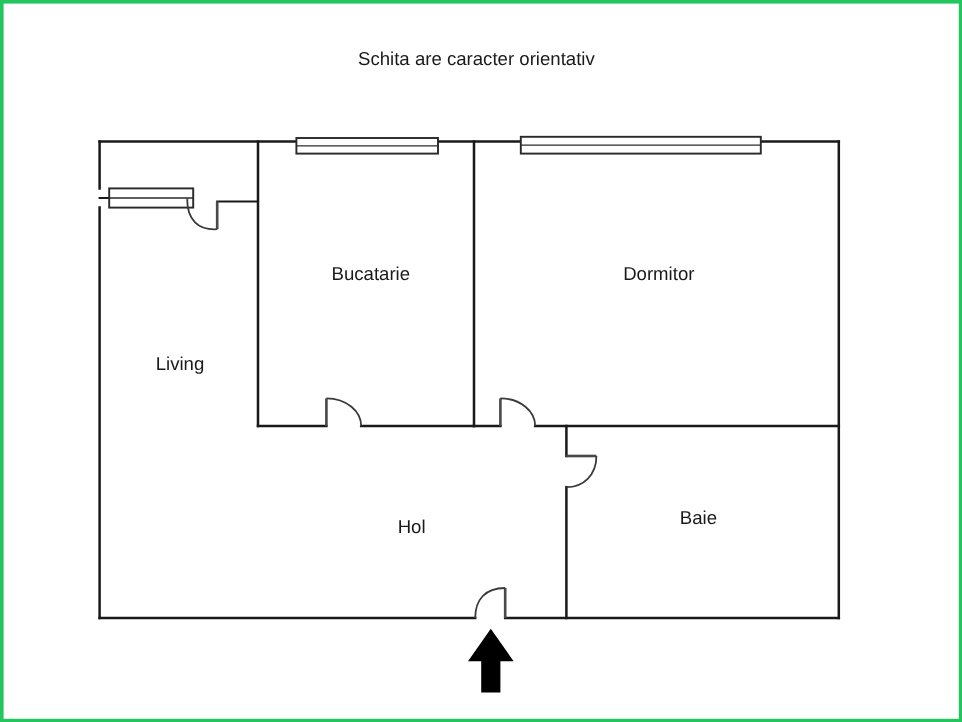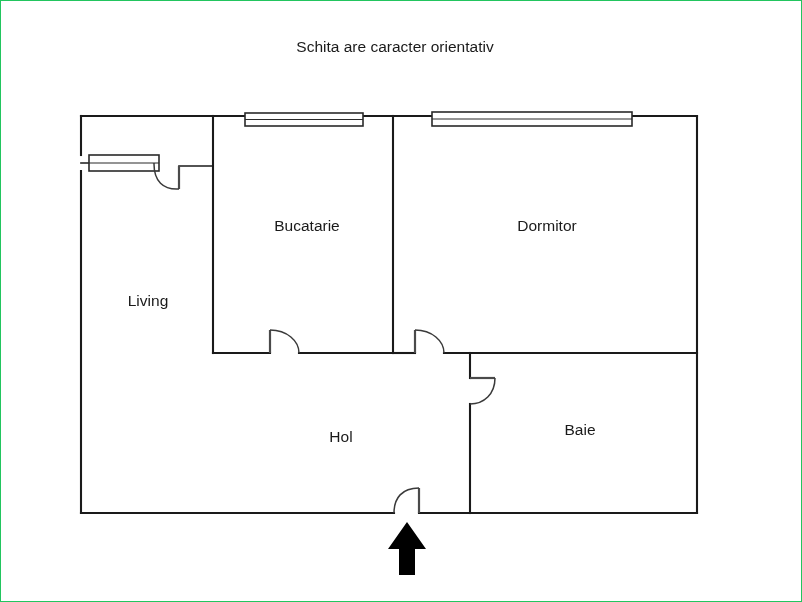--- a/index.html
+++ b/index.html
@@ -12,21 +12,21 @@
     height: 602px;
     font-family: "Liberation Sans", sans-serif;
     overflow: hidden;
   }
   #page {
     position: relative;
     width: 802px;
     height: 602px;
     background: #ffffff;
     box-sizing: border-box;
-    border: 1px solid #22c55e;
+    border: 3px solid #22c55e;
   }
   #plan-svg {
     position: absolute;
     left: 0;
     top: 0;
     width: 802px;
     height: 602px;
     display: block;
   }
   .plan-title {

